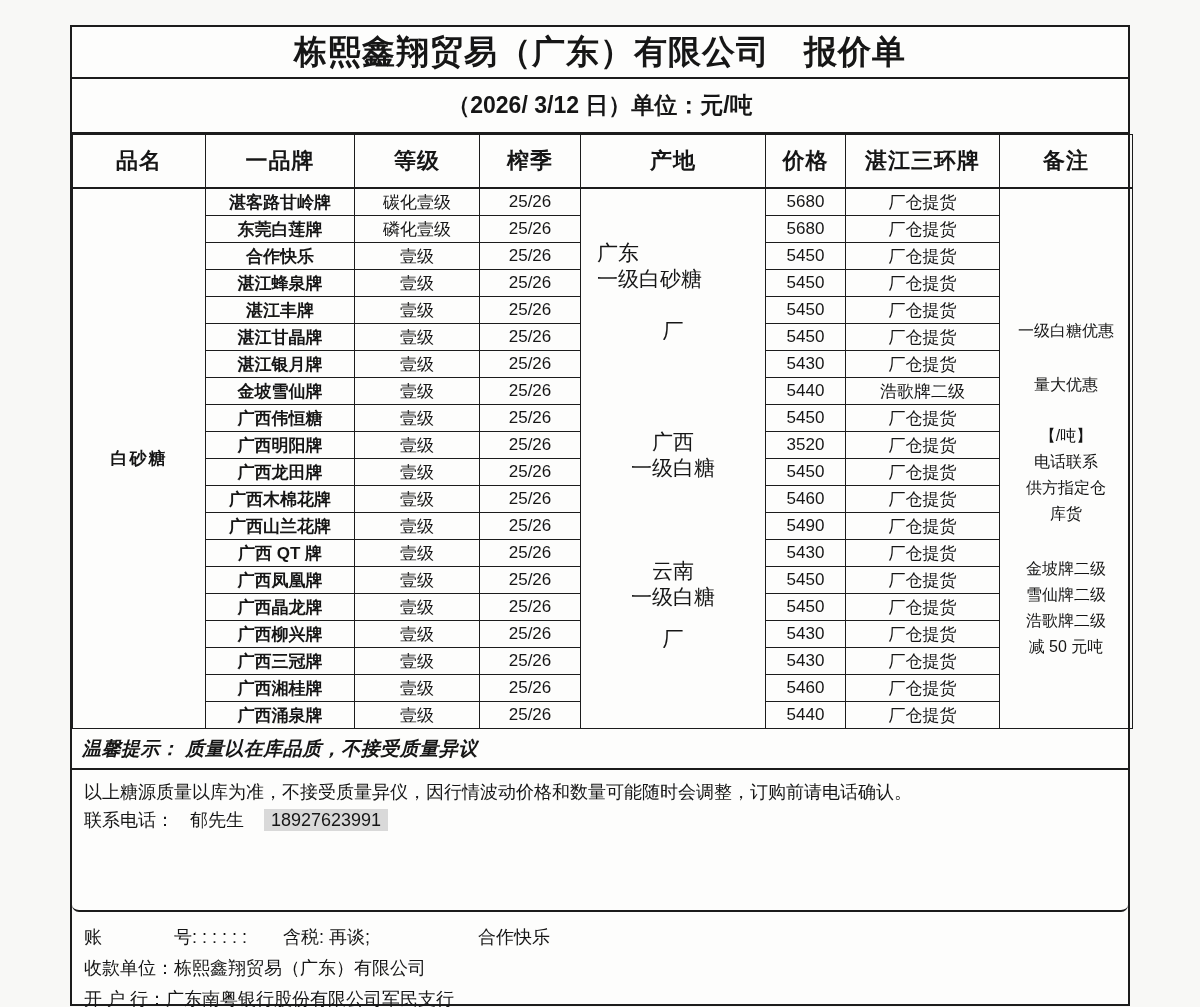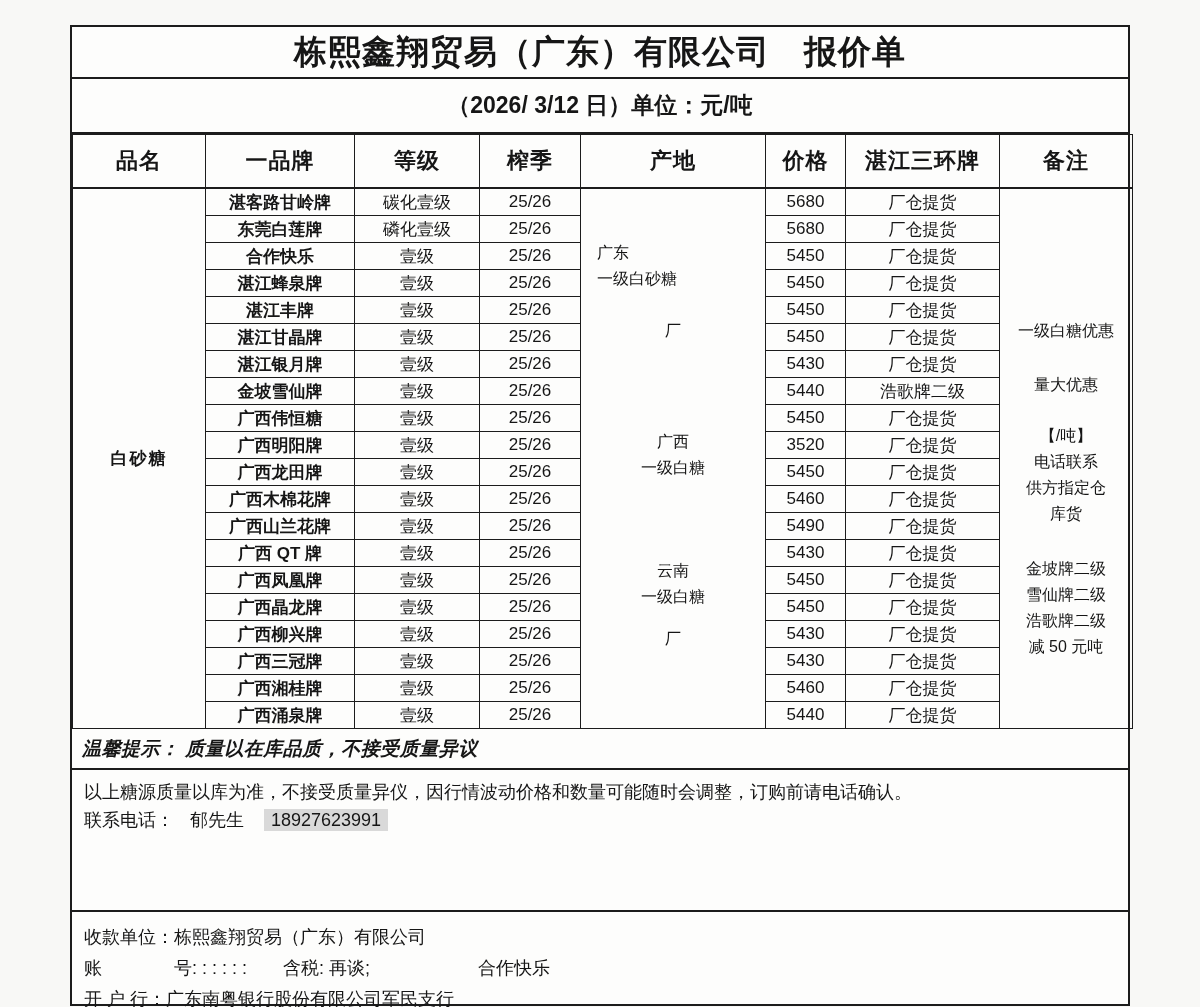--- a/index.html
+++ b/index.html
@@ -42,34 +42,34 @@
   .price-table thead th{
     height:52px;font-size:22px;font-weight:bold;
     border-bottom:2px solid #1c1c1c;letter-spacing:1px;
   }
   .price-table tbody td{height:26px;font-size:17px;white-space:nowrap;}
   .brand{font-weight:bold;}
   .price{font-size:18px;}
   .product{font-weight:bold;font-size:19px;letter-spacing:2px;}
   td.merged{position:relative;}
   .mwrap{position:absolute;left:0;top:0;right:0;bottom:0;}
-  .blk{position:absolute;left:0;right:0;text-align:center;line-height:26px;font-size:16px;}
+  .blk{position:absolute;left:0;right:0;text-align:center;line-height:26px;font-size:21px;}
   .blk.left{text-align:left;padding-left:16px;}
   td.remark .blk{font-size:16px;}
   
   .tip-row{
     flex:0 0 41px;border-bottom:2px solid #1c1c1c;
     display:flex;align-items:center;padding:0 10px;box-sizing:border-box;
   }
   .tip{font-size:19px;font-weight:bold;font-style:italic;letter-spacing:0.5px;}
   
   .notes{
     flex:0 0 142px;border-bottom:2px solid #1c1c1c;
     padding:8px 12px;box-sizing:border-box;
-    font-size:18px;line-height:28px;
+    font-size:18px;line-height:28px;border-radius:7px;
   }
   .contact .cname{margin-left:16px;}
   .contact .phone{margin-left:20px;background:#d9d9d9;padding:1px 7px;}
   
   .bank{flex:1;padding:10px 12px;box-sizing:border-box;font-size:18px;line-height:31px;}
   .bank div{white-space:pre-wrap;}
 </style>
 </head>
 <body>
 
@@ -301,19 +301,19 @@
     </div>
 
     <div class="notes">
       <div>以上糖源质量以库为准，不接受质量异仪，因行情波动价格和数量可能随时会调整，订购前请电话确认。</div>
       <div class="contact">
         <span>联系电话：</span><span class="cname">郁先生</span><span class="phone">18927623991</span>
       </div>
     </div>
 
     <div class="bank">
+      <div>账　　　　号: : : : : :　　含税: 再谈;　　　　　　合作快乐</div>
       <div>收款单位：栋熙鑫翔贸易（广东）有限公司</div>
-      <div>账　　　　号: : : : : :　　含税: 再谈;　　　　　　合作快乐</div>
       <div>开 户 行：广东南粤银行股份有限公司军民支行</div>
     </div>
 
   </div>
 </div>
 
 </body></html>

